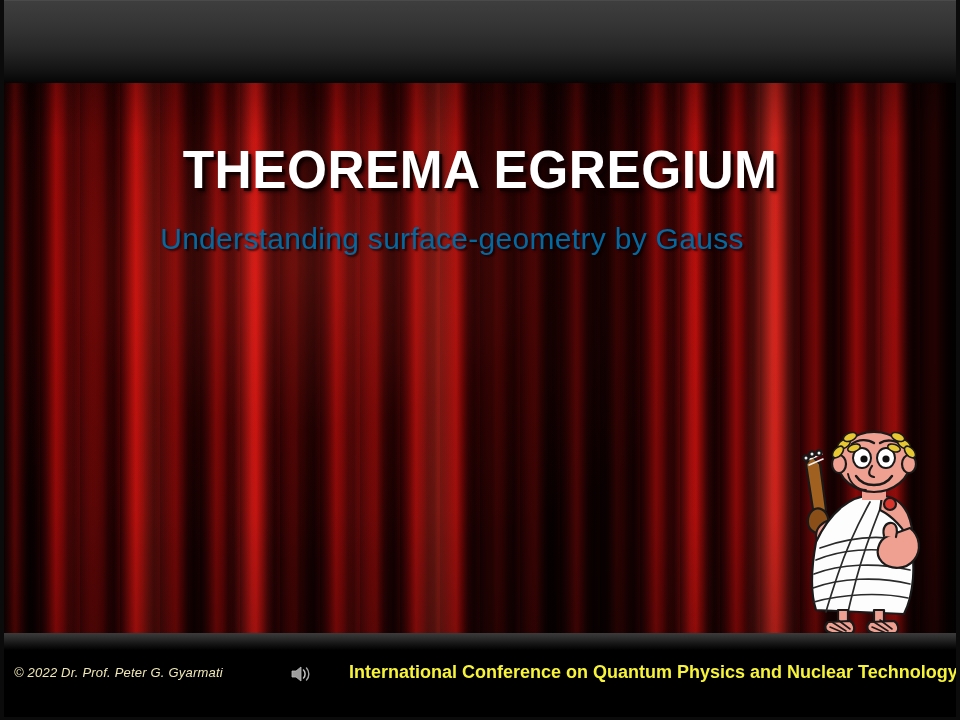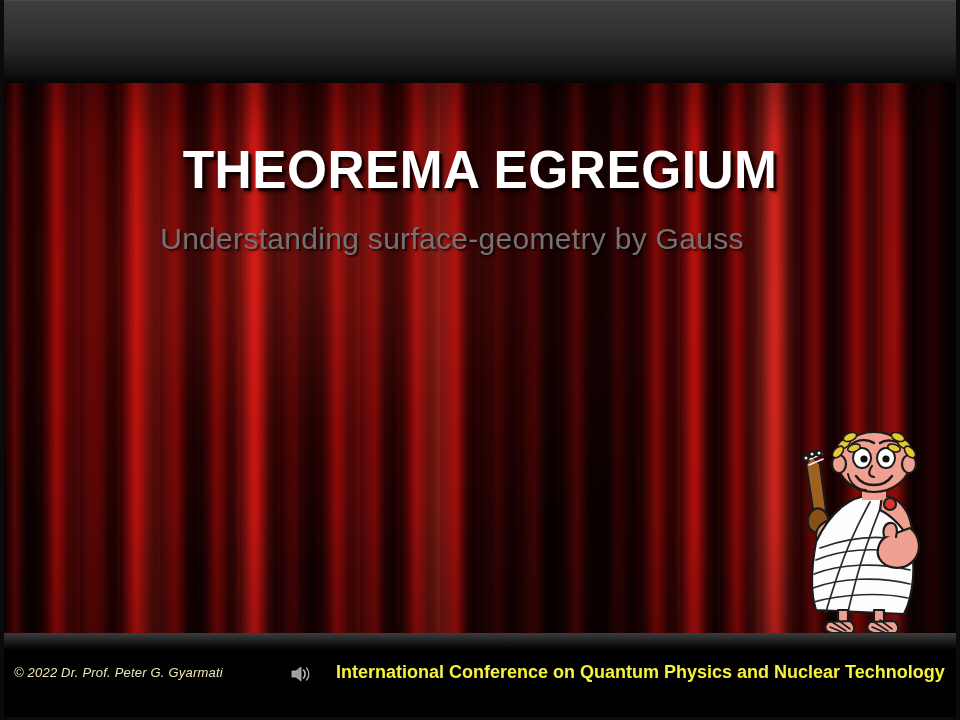--- a/index.html
+++ b/index.html
@@ -174,21 +174,21 @@
   #sound-icon {
     position: absolute;
     left: 290px;
     top: 664px;
     width: 24px;
     height: 20px;
     z-index: 8;
   }
   #conference {
     position: absolute;
-    left: 336px;
+    left: 349px;
     top: 662px;
     font-family: "Liberation Sans", sans-serif;
     font-size: 18px;
     font-weight: bold;
     color: #f6f33a;
     white-space: nowrap;
     z-index: 8;
   }
 
   
@@ -212,21 +212,21 @@
   #subtitle {
     position: absolute;
     left: 0;
     top: 222px;
     width: 904px;
     text-align: center;
     font-family: "Liberation Sans", sans-serif;
     font-size: 30px;
     font-weight: 400;
     letter-spacing: 0.3px;
-    color: #737373;
+    color: #0369a1;
     text-shadow: 2px 2px 2px rgba(10,0,0,0.7);
     z-index: 4;
   }
 
   
   #caesar {
     position: absolute;
     left: 786px;
     top: 424px;
     width: 176px;

